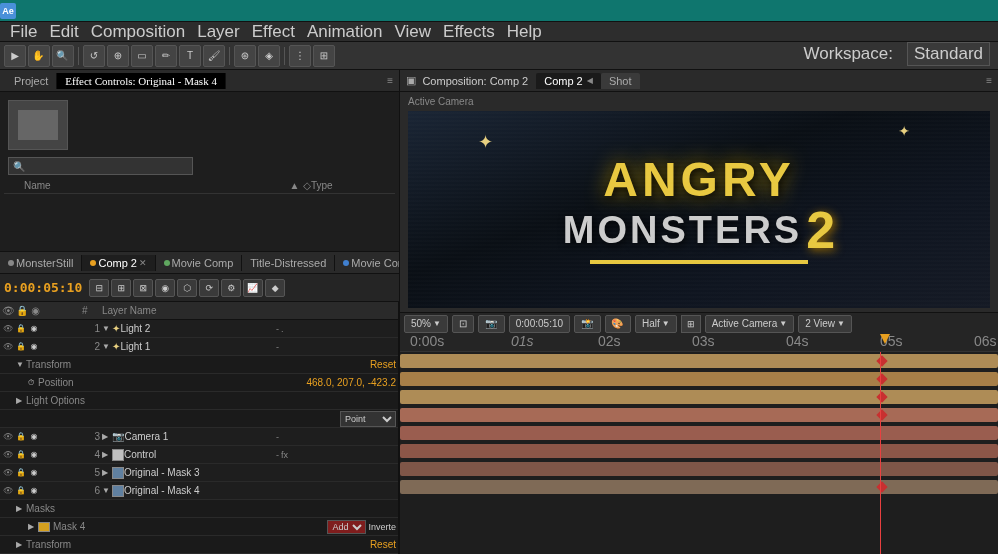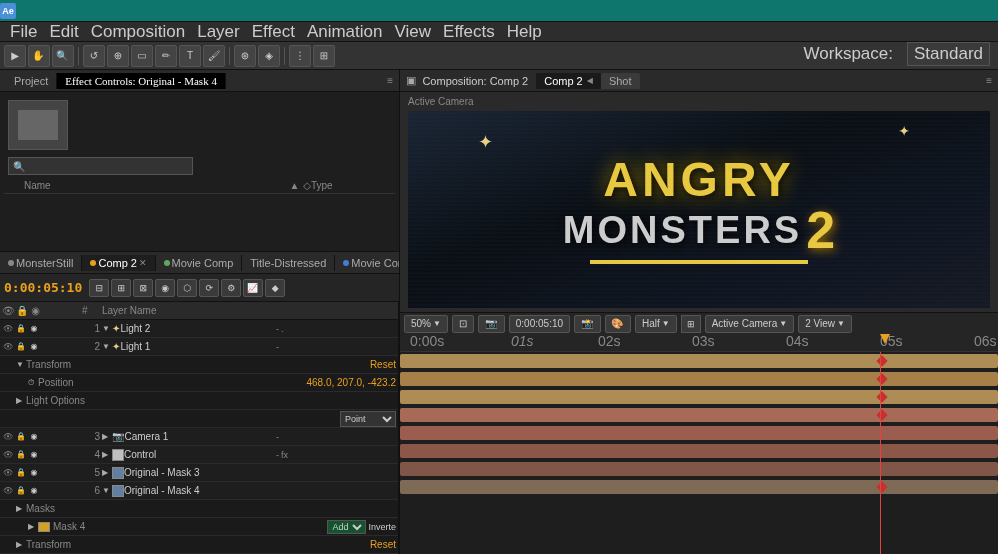--- a/index.html
+++ b/index.html
@@ -353,21 +353,21 @@
           <div class="layer-row sub">
             <span class="expand-arrow">▶</span>
             <span class="sub-label">Masks</span>
           </div>
 
           <div class="layer-row sub2">
             <span class="expand-arrow">▶</span>
             <div style="width:12px;height:10px;background:#d4a020;margin-right:3px;border:1px solid #888;"></div>
             <span class="sub-label">Mask 4</span>
             <span style="flex:1;"></span>
-            <select style="height:14px;font-size:9px;background:#14532d;border:1px solid #555;color:#ccc;">
+            <select style="height:14px;font-size:9px;background:#7f1d1d;border:1px solid #555;color:#ccc;">
               <option>Add</option>
             </select>
             <span style="font-size:9px;color:#ccc;margin-left:2px;">Inverte</span>
           </div>
 
           <div class="layer-row sub">
             <span class="expand-arrow">▶</span>
             <span class="sub-label">Transform</span>
             <span style="flex:1;"></span>
             <span class="reset-link">Reset</span>

